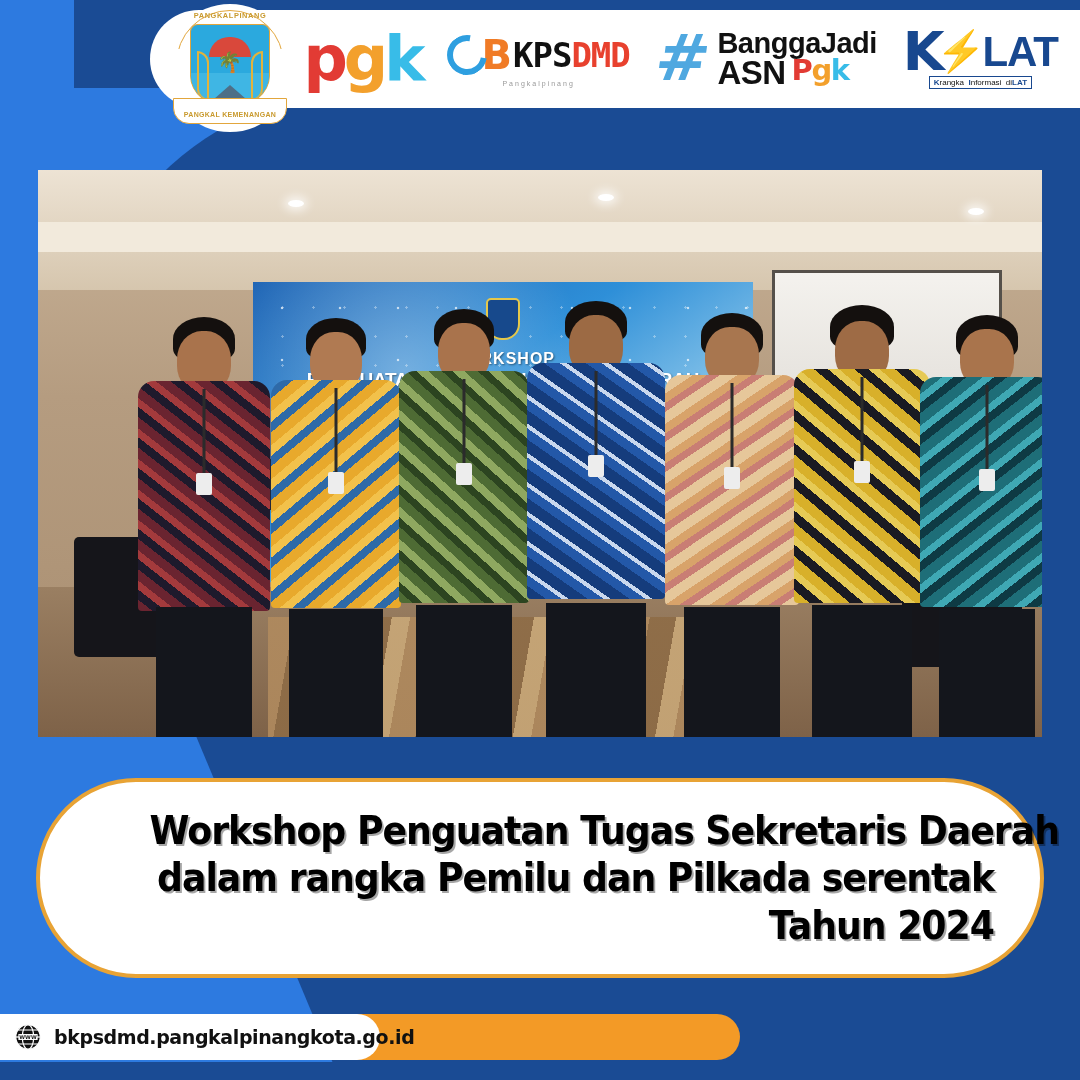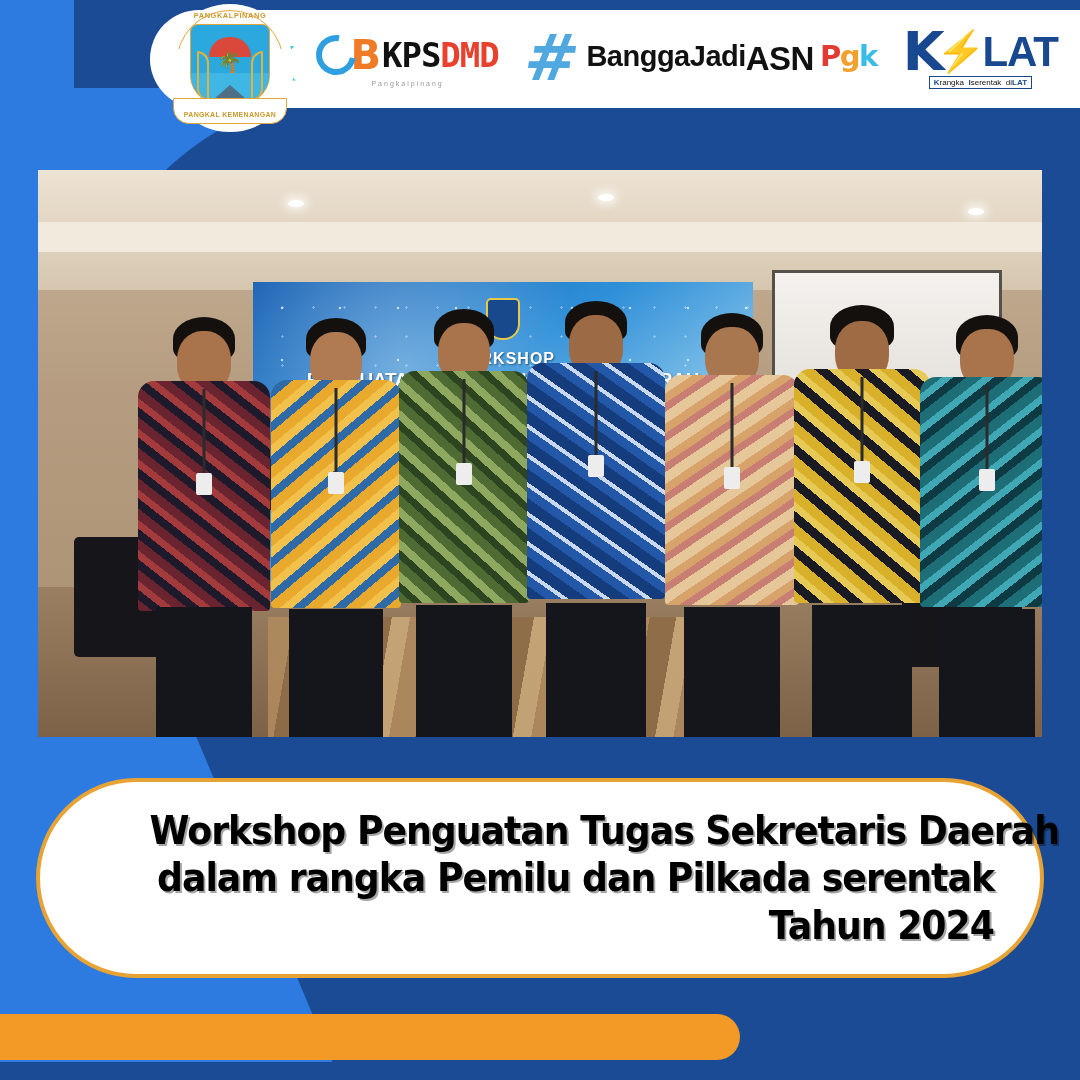--- a/index.html
+++ b/index.html
@@ -141,21 +141,21 @@
   }
   .bk-b{ color:#F07B26; font-size:40px; font-weight:bold; font-family:"DejaVu Sans", sans-serif; margin-right:1px;}
   .bk-kps{ color:#111; font-size:34px; font-weight:bold; letter-spacing:-1px; font-family:"DejaVu Sans Mono", monospace; }
   .bk-sd{ color:#E8412E; font-size:34px; font-weight:bold; letter-spacing:-1px; font-family:"DejaVu Sans Mono", monospace;}
   .bk-sub{ font-size:7px; color:#999; letter-spacing:2px; margin-top:2px; }
 
   
   .logo-bj{ display:flex; align-items:center; gap:8px; }
   .bj-hash{ color:#4FA8E0; font-size:64px; font-weight:bold; line-height:.8;
             font-family:"DejaVu Sans", sans-serif; transform:skewX(-8deg); }
-  .bj-words{ display:flex; flex-direction:row; line-height:.94; }
+  .bj-words{ display:flex; flex-direction:column; line-height:.94; }
   .bj-l1{ font-size:29px; font-weight:bold; color:#111; letter-spacing:-.5px; }
   .bj-l2{ display:flex; align-items:flex-start; }
   .bj-asn{ font-size:33px; font-weight:bold; color:#111; letter-spacing:-.5px; }
   .bj-pgk{ font-size:29px; font-weight:bold; letter-spacing:-1.5px; margin-left:6px;
            font-family:"DejaVu Sans", sans-serif;}
 
   
   .logo-kilat{ display:flex; flex-direction:column; align-items:center; }
   .kl-row{ display:flex; align-items:center; line-height:.85; }
   .kl-k{ color:#18488F; font-size:54px; font-weight:bold; font-family:"DejaVu Sans", sans-serif; }
@@ -326,21 +326,21 @@
   </div>
 
   <div class="logo-kilat">
     <div class="kl-row">
       <span class="kl-k">K</span>
       <span class="kl-bolt">⚡</span>
       <span class="kl-lat">LAT</span>
     </div>
     <div class="kl-sub">
       <b>K</b><span>rangka</span>&nbsp;
-      <b>I</b><span>serentak</span>&nbsp;
+      <b>I</b><span>nformasi</span>&nbsp;
       <span>di</span><b>LAT</b>
     </div>
   </div>
 </div>
 
 <div class="emblem">
   <div class="emblem-inner">
     <div class="em-arc-top"></div>
     <div class="em-text-top">PANGKALPINANG</div>
     <div class="em-shield-wrap">
@@ -460,13 +460,26 @@
 </div>
 
 <div class="title-card">
   <div class="title-line">Workshop Penguatan Tugas Sekretaris Daerah</div>
   <div class="title-line">dalam rangka Pemilu dan Pilkada serentak</div>
   <div class="title-line">Tahun 2024</div>
 </div>
 
 <div class="footer">
   <div class="fo-orange"></div>
+  <div class="fo-white">
+    <svg class="fo-globe" viewBox="0 0 32 32">
+      <circle cx="16" cy="16" r="14" fill="#111"></circle>
+      <ellipse cx="16" cy="16" rx="14" ry="14" fill="none" stroke="#fff" stroke-width="1.4"></ellipse>
+      <ellipse cx="16" cy="16" rx="6.5" ry="14" fill="none" stroke="#fff" stroke-width="1.4"></ellipse>
+      <line x1="2" y1="16" x2="30" y2="16" stroke="#fff" stroke-width="1.4"></line>
+      <line x1="4.5" y1="8" x2="27.5" y2="8" stroke="#fff" stroke-width="1.2"></line>
+      <line x1="4.5" y1="24" x2="27.5" y2="24" stroke="#fff" stroke-width="1.2"></line>
+      <rect x="5" y="12.6" width="22" height="6.8" fill="#fff"></rect>
+      <text x="16" y="18" text-anchor="middle" font-size="6" font-family="DejaVu Sans, sans-serif" font-weight="bold" fill="#111">WWW</text>
+    </svg>
+    <span class="fo-url">bkpsdmd.pangkalpinangkota.go.id</span>
+  </div>
 </div>
 
 </body></html>

